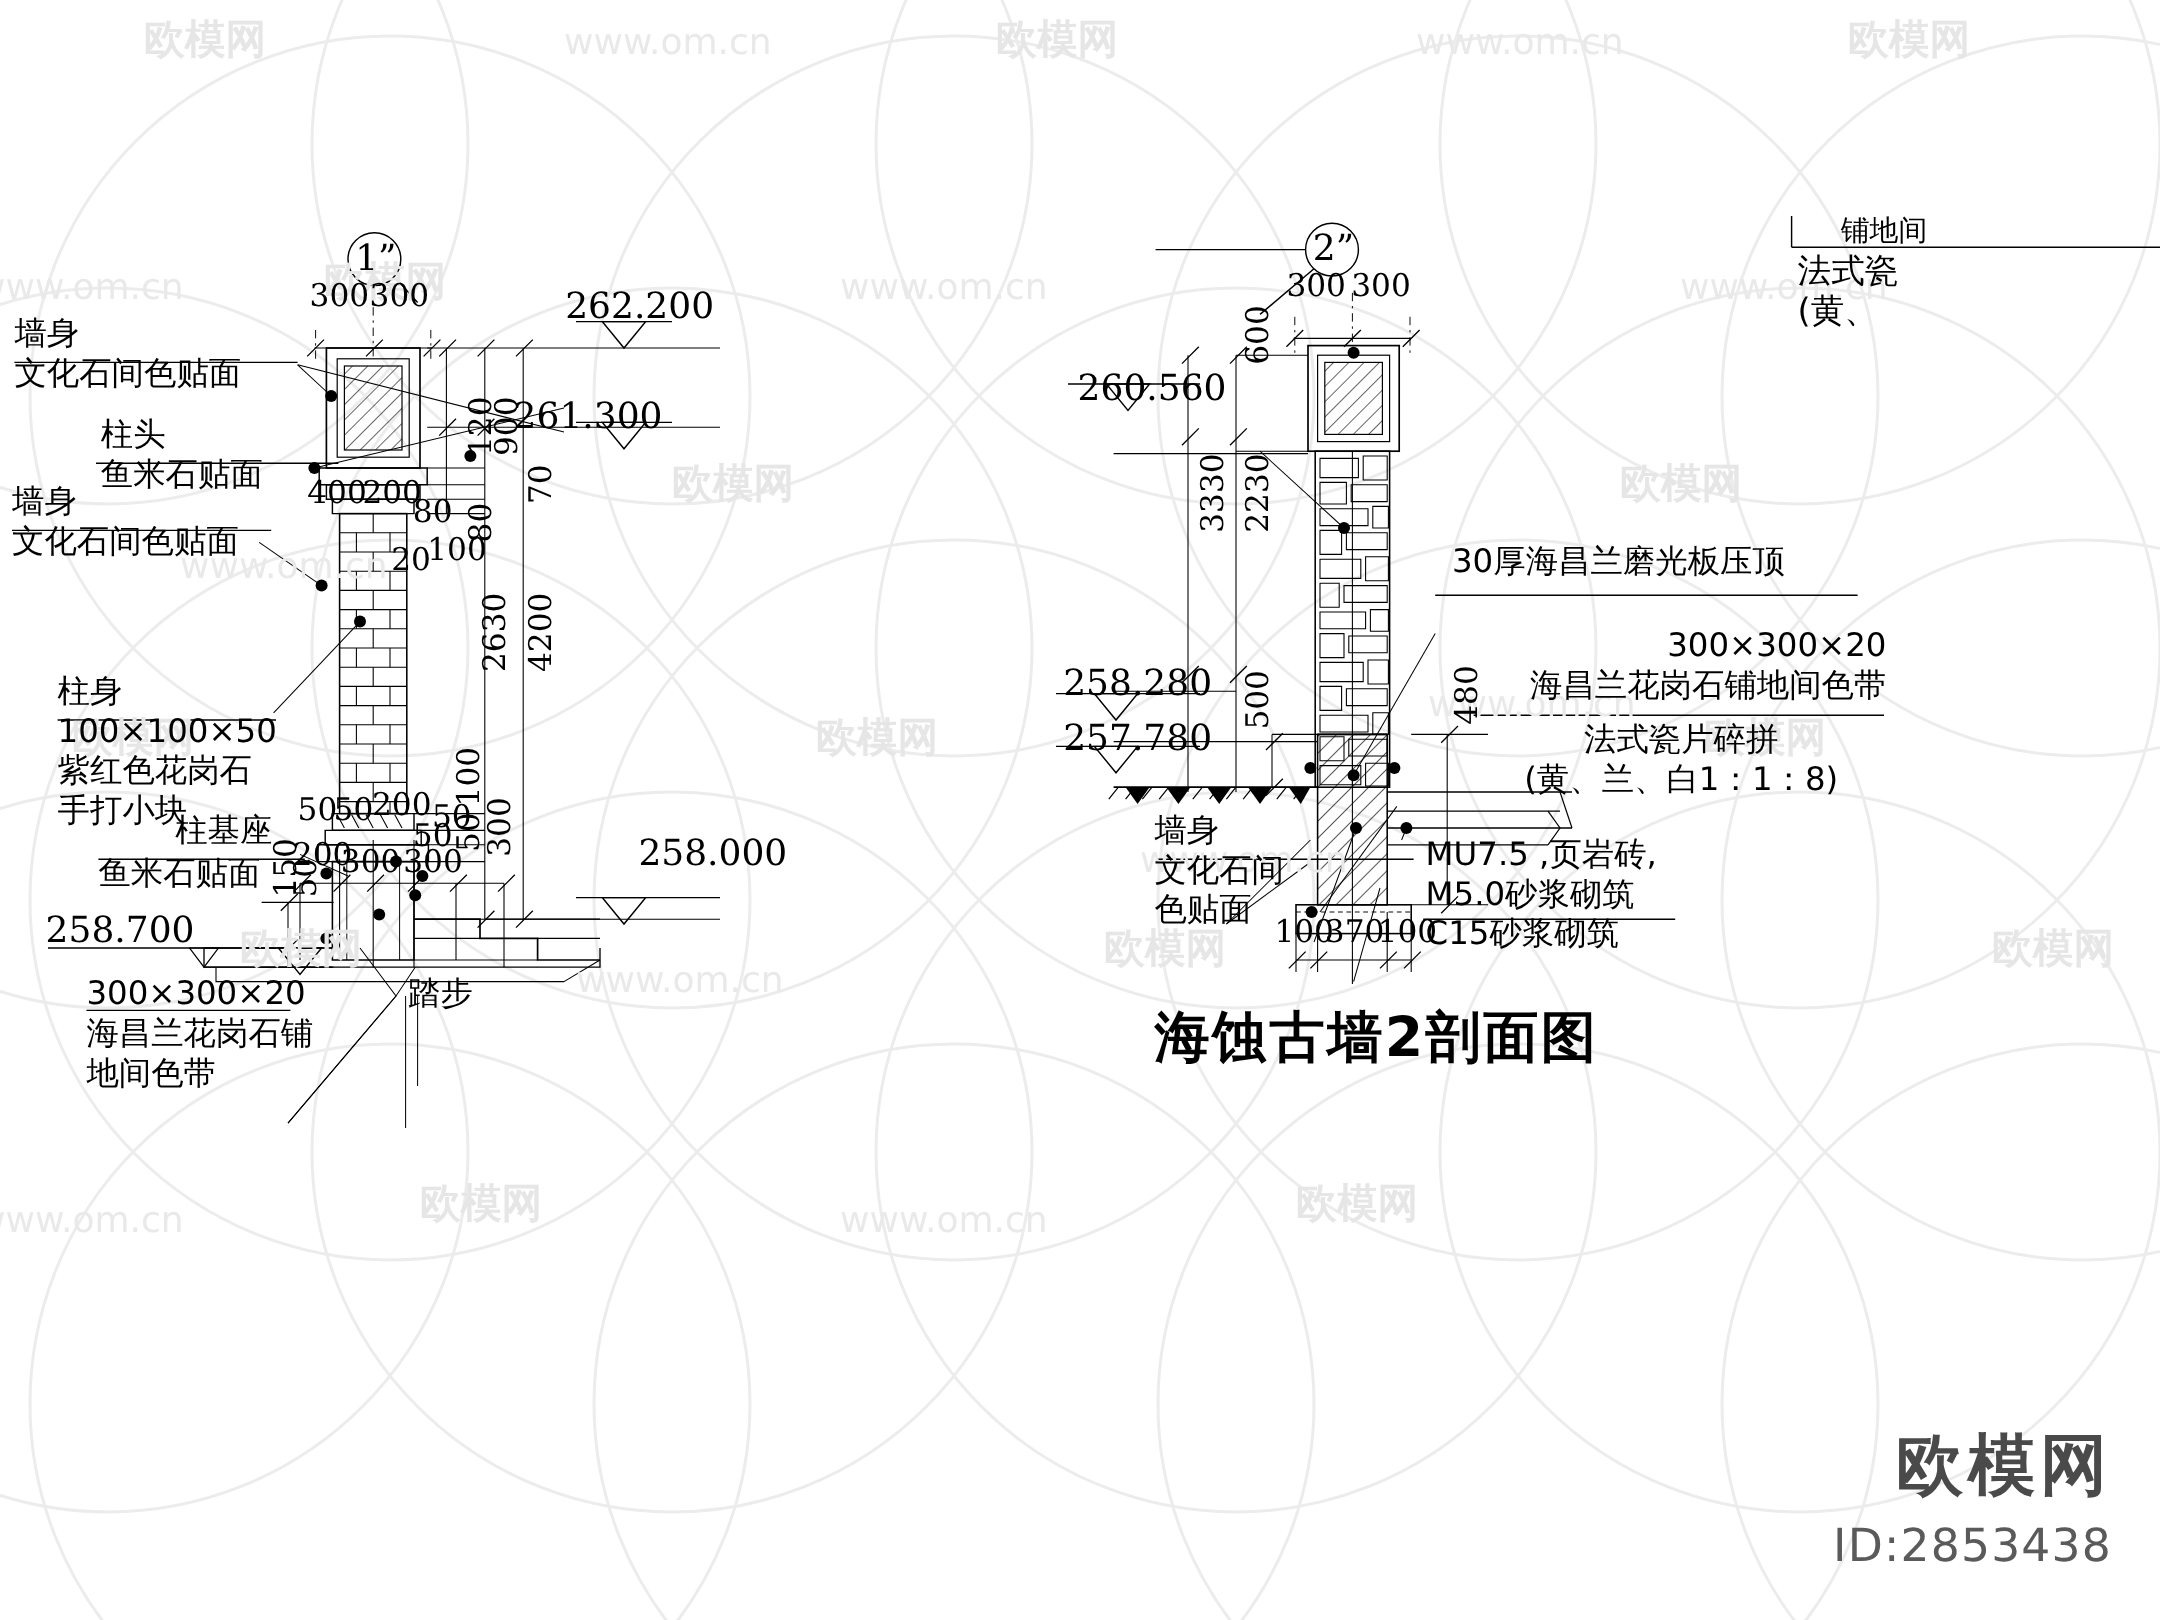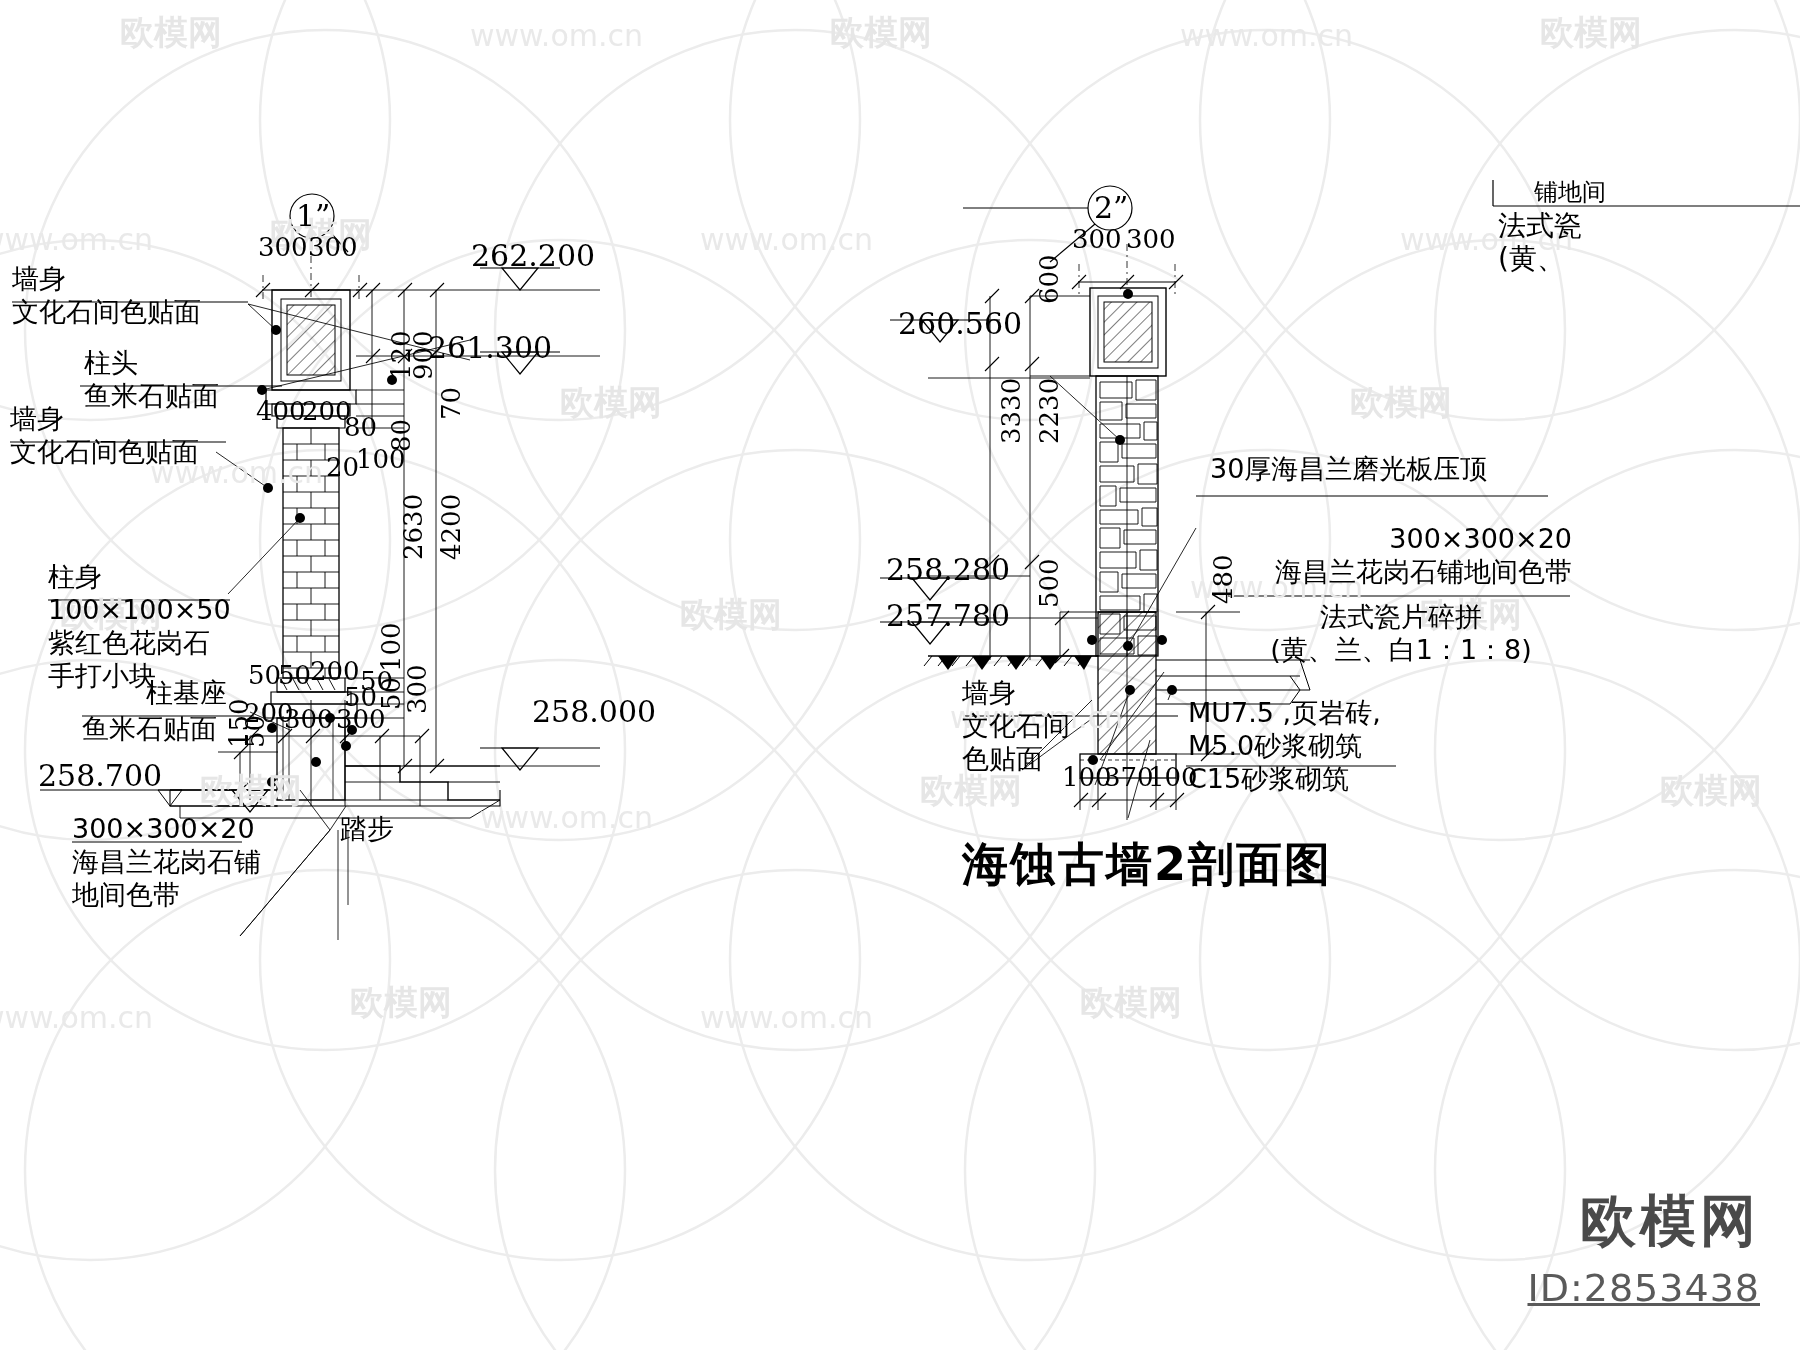--- a/index.html
+++ b/index.html
@@ -15,21 +15,21 @@
   .cn{font-family:"DejaVu Sans","Liberation Sans",sans-serif;}
   .note{font-size:27px;line-height:33px;letter-spacing:0px;}
   .dim{font-size:26px;font-family:"DejaVu Serif","Liberation Serif",serif;}
   .elev{font-size:30px;font-family:"DejaVu Serif","Liberation Serif",serif;}
   .title{font-size:46px;font-weight:bold;letter-spacing:2px;}
   .rot90{transform:rotate(-90deg);transform-origin:left top;}
   .wm{position:absolute;color:#e9e9e9;font-size:30px;font-family:"DejaVu Sans","Liberation Sans",sans-serif;white-space:nowrap;pointer-events:none;}
   .wmlogo{position:absolute;color:#e6e6e6;font-size:34px;font-weight:bold;white-space:nowrap;pointer-events:none;}
   .brandbox{position:absolute;right:40px;bottom:40px;text-align:right;}
   .brandname{font-size:56px;font-weight:bold;color:#4a4a4a;letter-spacing:4px;}
-  .brandid{font-size:38px;color:#5a5a5a;letter-spacing:1px;margin-top:6px;text-decoration:underline;}
+  .brandid{font-size:38px;color:#5a5a5a;letter-spacing:1px;margin-top:6px;}
   svg{position:absolute;left:0;top:0;}
 </style>
 </head>
 <body>
 
 <div id="stage">
 
   <svg width="1800" height="1350">
     <g stroke="#ececec" stroke-width="2.5" fill="none">
       <circle cx="90" cy="120" r="300"></circle>

